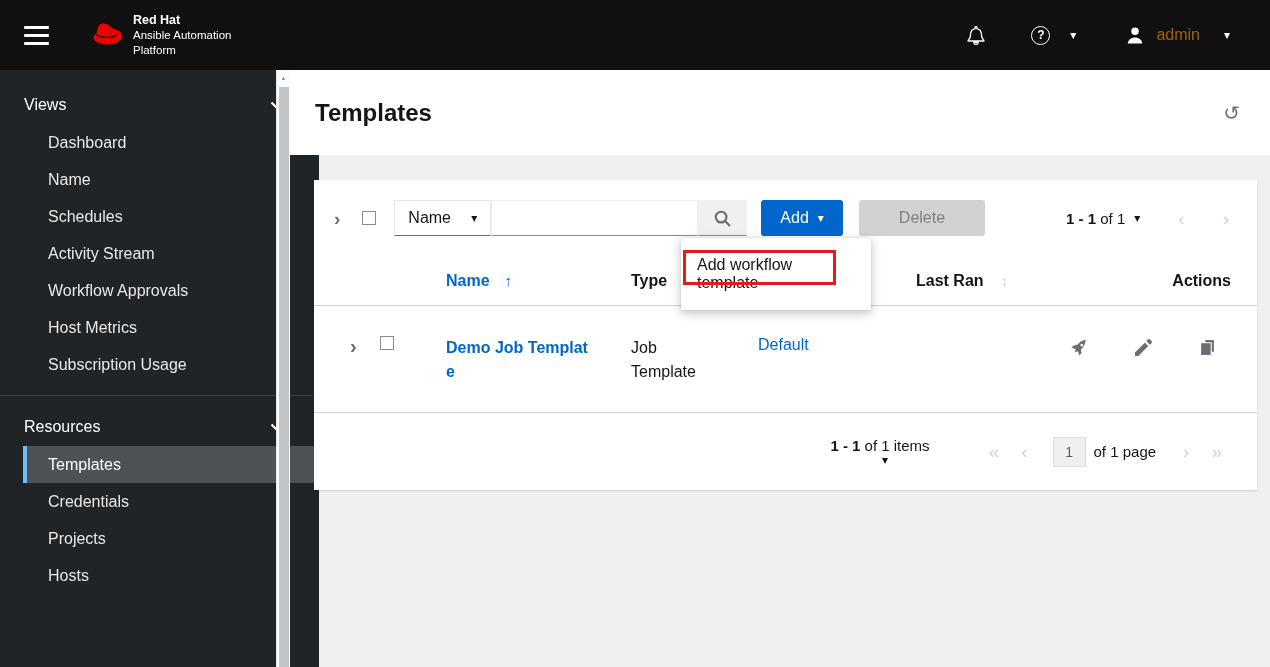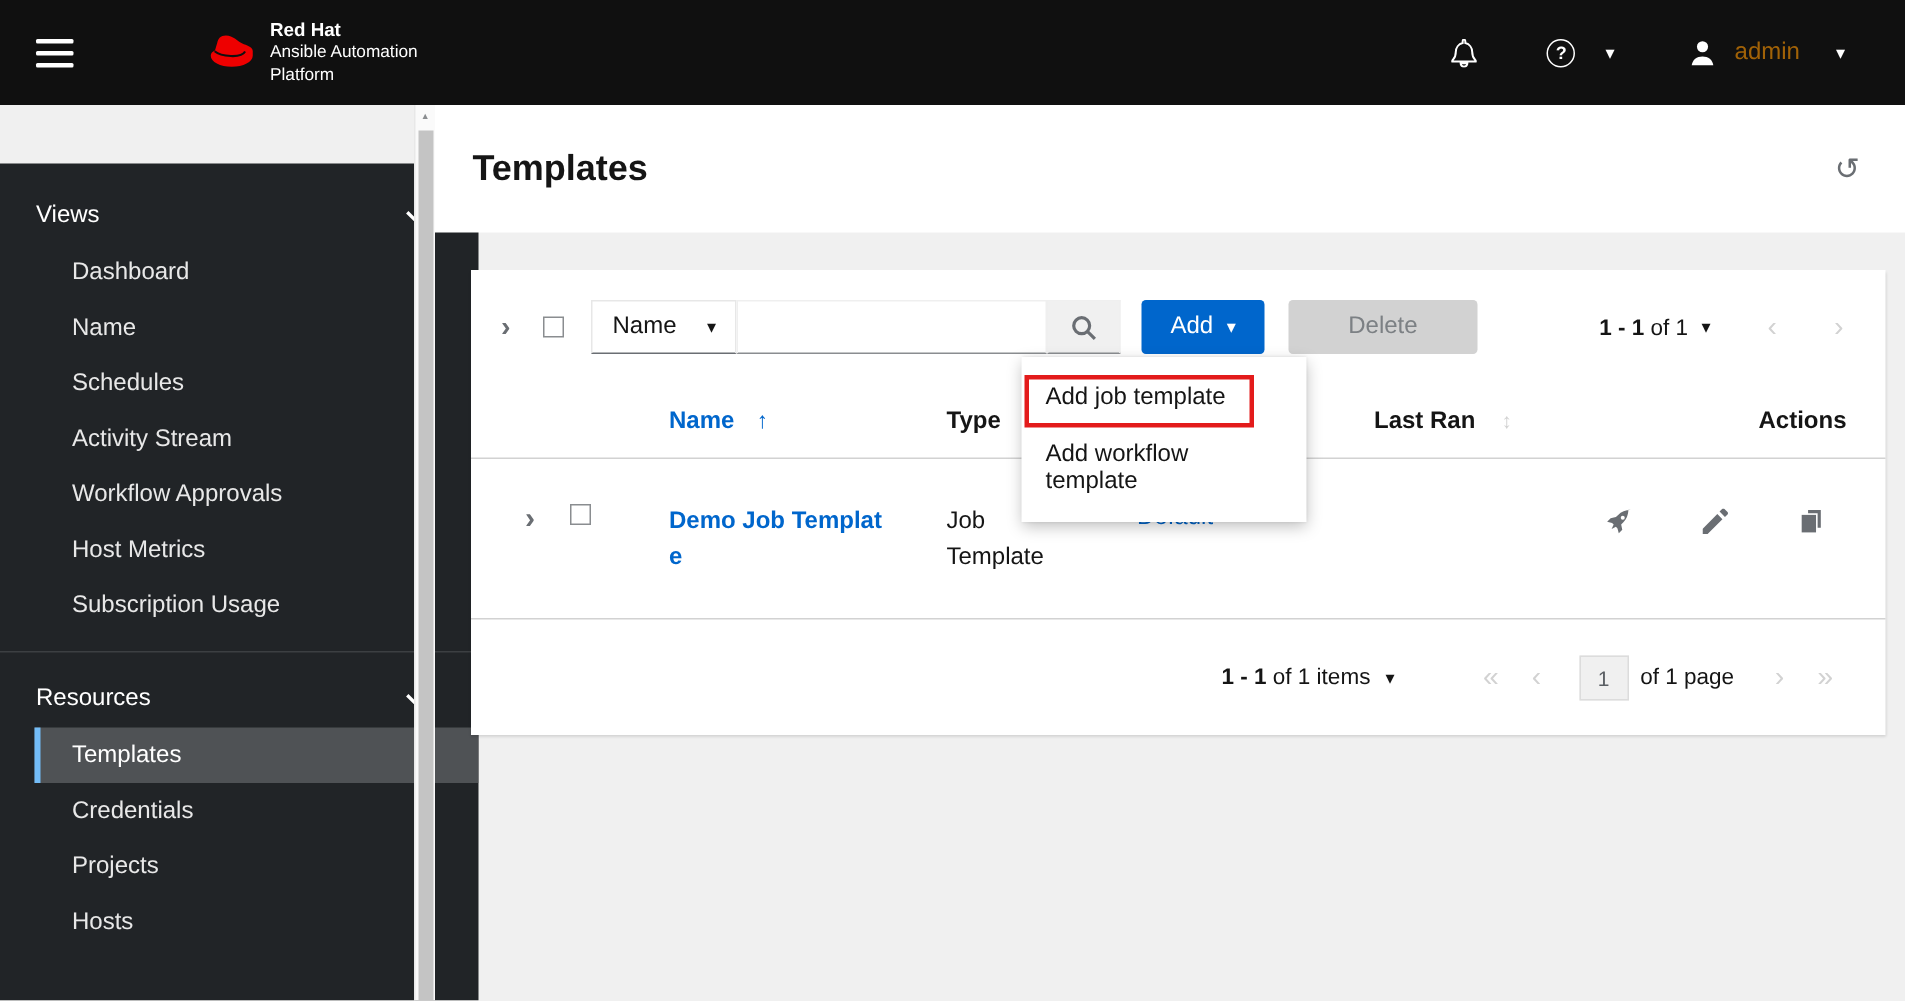--- a/index.html
+++ b/index.html
@@ -8,21 +8,21 @@
     font-family: "Liberation Sans", sans-serif;
     background: #f0f0f0;
     position: relative;
     overflow: hidden;
     color: #151515;
   }
 
   
   .masthead {
     position: absolute; top: 0; left: 0; right: 0; height: 70px;
-    background: #101010; display: flex; align-items: center; gap: 47px;
+    background: #101010; display: flex; align-items: center;
   }
   .hamburger { margin-left: 24px; width: 25px; cursor: pointer; }
   .hamburger span { display: block; width: 25px; height: 3px; background: #fff; margin: 5px 0; border-radius: 1px; }
   .brand { display: flex; align-items: center; margin-left: 40px; }
   .brand-text { margin-left: 8px; color: #fff; line-height: 1.25; }
   .brand-name { font-size: 12.5px; font-weight: bold; }
   .brand-product { font-size: 11.5px; font-weight: 300; white-space: pre-line; }
   .mast-right { margin-left: auto; margin-right: 40px; display: flex; align-items: center; }
   .mast-btn { display: flex; align-items: center; cursor: pointer; }
   .bell-wrap { margin-right: 46px; }
@@ -31,21 +31,21 @@
     width: 19px; height: 19px; border: 1.5px solid #fff; border-radius: 50%;
     color: #fff; font-size: 12px; font-weight: bold; display: flex; align-items: center; justify-content: center;
   }
   .caret { font-size: 12px; color: #fff; line-height: 1; }
   .help-wrap .caret { margin-left: 20px; }
   .username { color: #a16207; font-size: 16px; margin: 0 24px 0 12px; }
 
   
   .sidebar {
     position: absolute; top: 70px; left: 0; width: 319px; bottom: 0;
-    background: #212427; padding-top: 16px; overflow: hidden; margin-top: 39px;
+    background: #212427; padding-top: 16px; overflow: hidden;
   }
   .nav-section-title {
     display: flex; align-items: center; justify-content: space-between;
     padding: 10px 36px 10px 24px; color: #fff; font-size: 16px; cursor: pointer;
   }
   .nav-item {
     display: block; padding: 8px 16px 8px 48px; font-size: 16px; color: #e8e8e8;
     line-height: 21px; cursor: pointer; text-decoration: none;
   }
   .nav-item.active {
@@ -130,21 +130,21 @@
   .tbody-row .col-expand .chev { font-size: 20px; }
   .name-link { color: #0066cc; font-weight: bold; text-decoration: none; display: inline-block;
     width: 143px; word-break: break-all; line-height: 24px; cursor: pointer; }
   .type-text { display: inline-block; width: 72px; line-height: 24px; }
   .org-link { color: #0066cc; text-decoration: none; cursor: pointer; }
   .row-actions { display: flex; justify-content: flex-end; gap: 47px; padding-right: 41px; padding-top: 3px; }
   .action-icon { width: 17px; height: 17px; fill: #6a6e73; cursor: pointer; }
 
   
   .card-footer { display: flex; align-items: center; justify-content: flex-end; height: 77px; padding-right: 24px; }
-  .items-summary { display: flex; align-items: center; }
+  .items-summary { display: flex; align-items: center; flex-direction: column; }
   .items-summary .caret { color: #151515; margin-left: 10px; }
   .pager-nav { display: flex; align-items: center; margin-left: 48px; }
   .pager-nav .pag-arrow { margin: 0 11px; }
   .page-input {
     width: 33px; height: 30px; background: #f0f0f0; border: 1px solid #dcdcdc;
     text-align: center; font-size: 14px; color: #5a5e63; margin: 0 8px 0 14px;
     font-family: "Liberation Sans", sans-serif;
   }
   .page-count { font-size: 15px; margin-right: 16px; }
 
@@ -338,15 +338,14 @@
           <button class="pag-arrow"><span>»</span></button>
         </div>
       </div>
 
     </div>
   </div>
 </main>
 
 <div class="add-menu">
   <div class="highlight-box"></div>
-  <div class="add-menu-item">Add job template</div>
   <div class="add-menu-item">Add workflow template</div>
 </div>
 
 </body></html>

